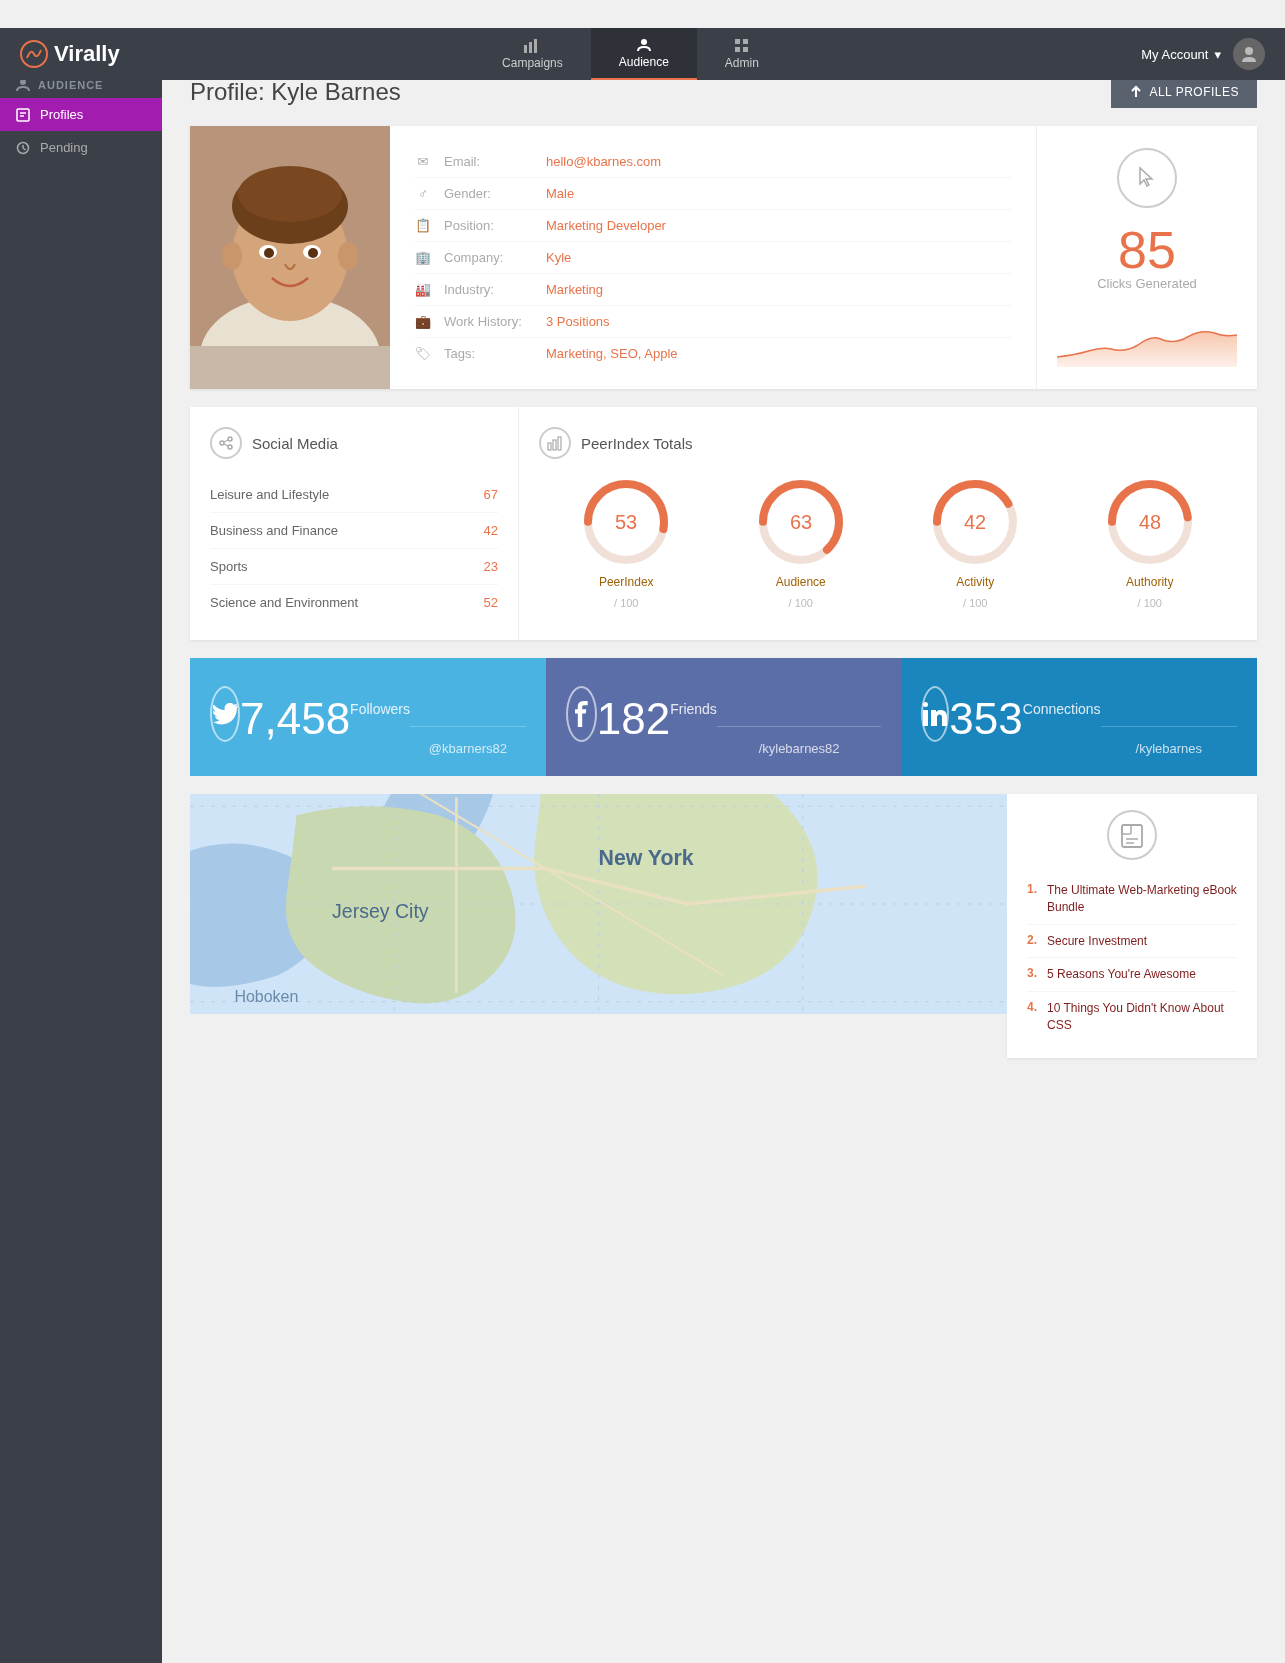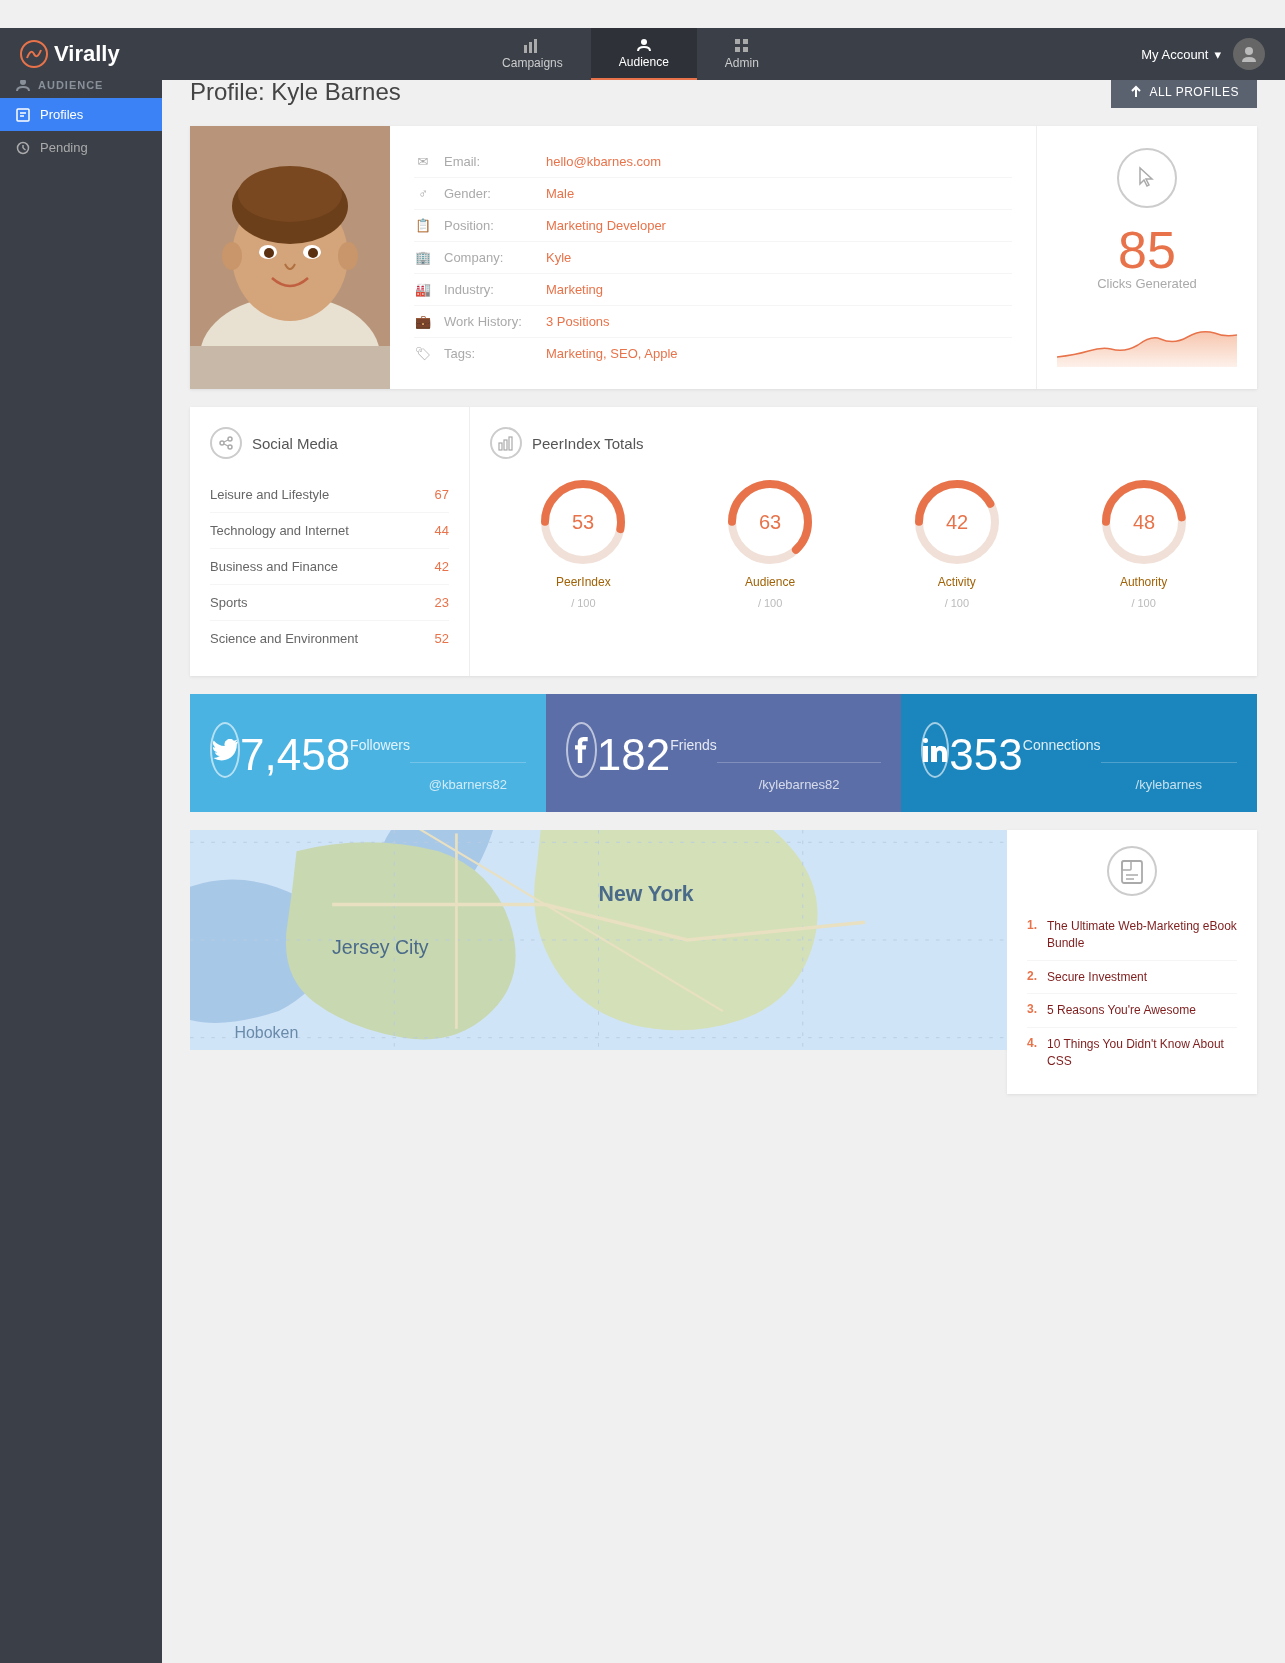--- a/index.html
+++ b/index.html
@@ -106,21 +106,21 @@
     .sidebar-item {
       display: flex;
       align-items: center;
       gap: 10px;
       padding: 9px 16px;
       color: #aaa;
       cursor: pointer;
       font-size: 13px;
     }
     .sidebar-item.active {
-      background: #3b82f6;
+      background: #a21caf;
       color: #fff;
     }
 
     
     .main-content {
       flex: 1;
       padding: 24px 28px;
       background: #f0f0f0;
     }
 
@@ -209,21 +209,21 @@
     }
 
     
     .mid-section {
       background: #fff;
       display: flex;
       margin-bottom: 18px;
       box-shadow: 0 1px 3px rgba(0,0,0,0.08);
     }
     .social-media-panel {
-      width: 280px;
+      width: 329px;
       flex-shrink: 0;
       padding: 20px;
       border-right: 1px solid #eee;
     }
     .panel-title {
       display: flex;
       align-items: center;
       gap: 10px;
       font-size: 15px;
       color: #555;
@@ -551,24 +551,20 @@
                 <line x1="6" y1="7" x2="10" y2="5" stroke="#aaa" stroke-width="1.2"></line>
                 <line x1="6" y1="9" x2="10" y2="11" stroke="#aaa" stroke-width="1.2"></line>
               </svg>
           </div>
           <span>Social Media</span>
         </div>
         <div id="social-rows">
             <div class="social-row">
               <span>Leisure and Lifestyle</span>
               <span class="social-score">67</span>
-            </div>
-            <div class="social-row">
-              <span>Technology and Internet</span>
-              <span class="social-score">44</span>
             </div>
             <div class="social-row">
               <span>Business and Finance</span>
               <span class="social-score">42</span>
             </div>
             <div class="social-row">
               <span>Sports</span>
               <span class="social-score">23</span>
             </div>
             <div class="social-row">

